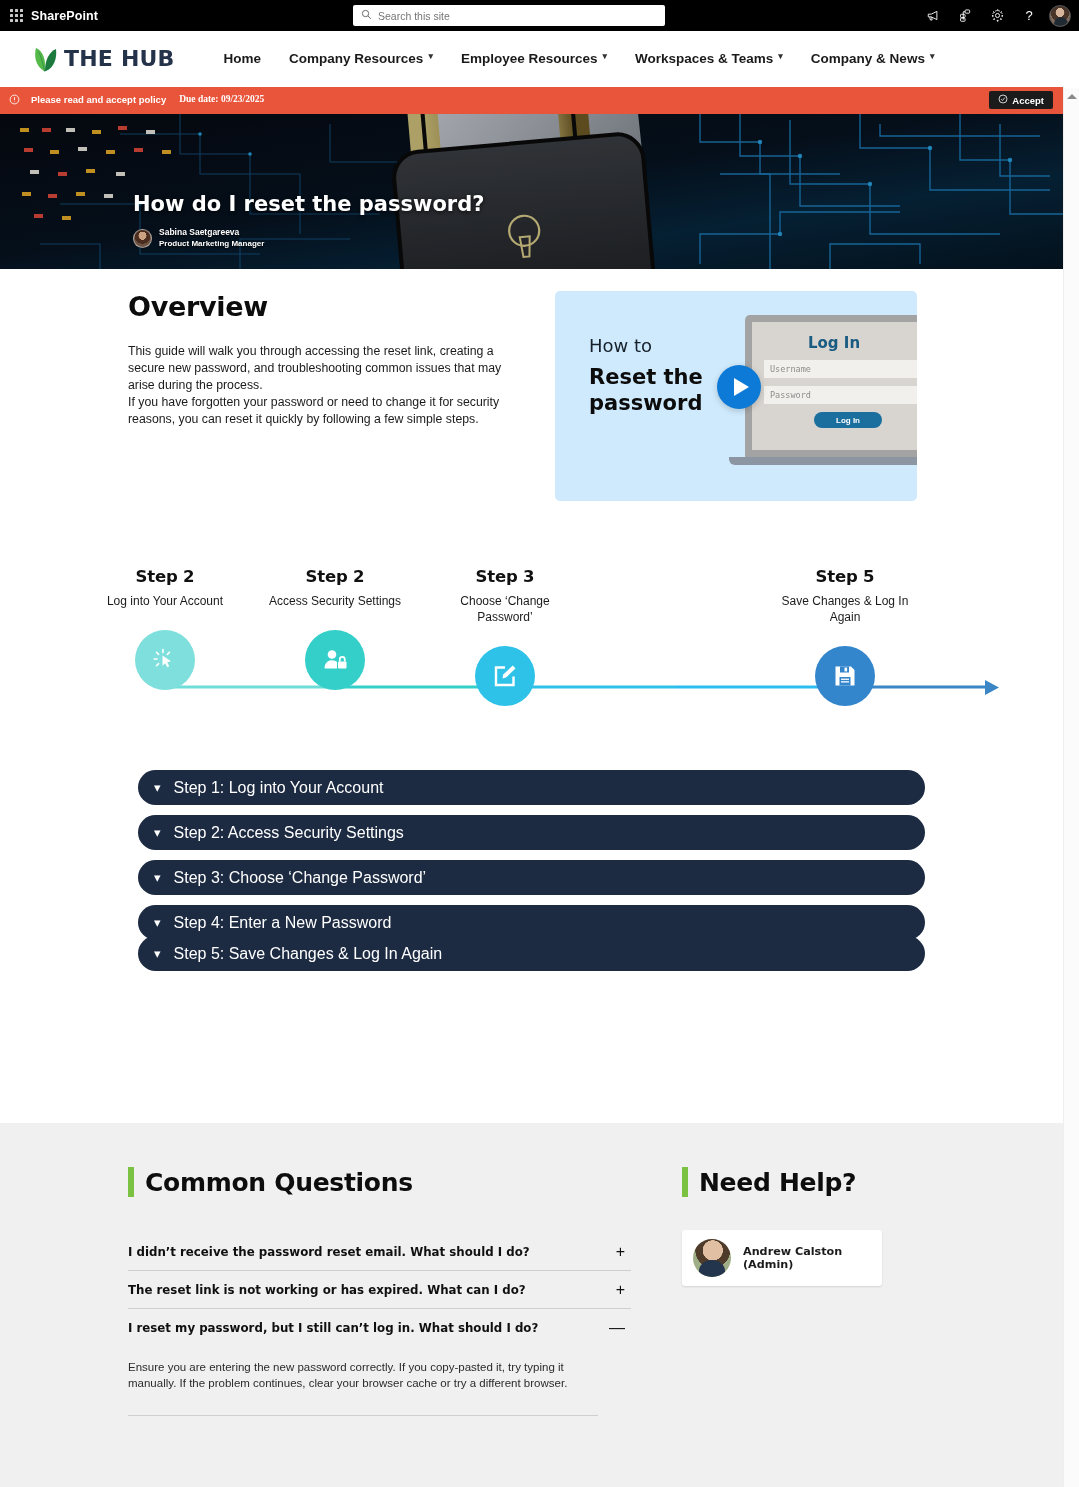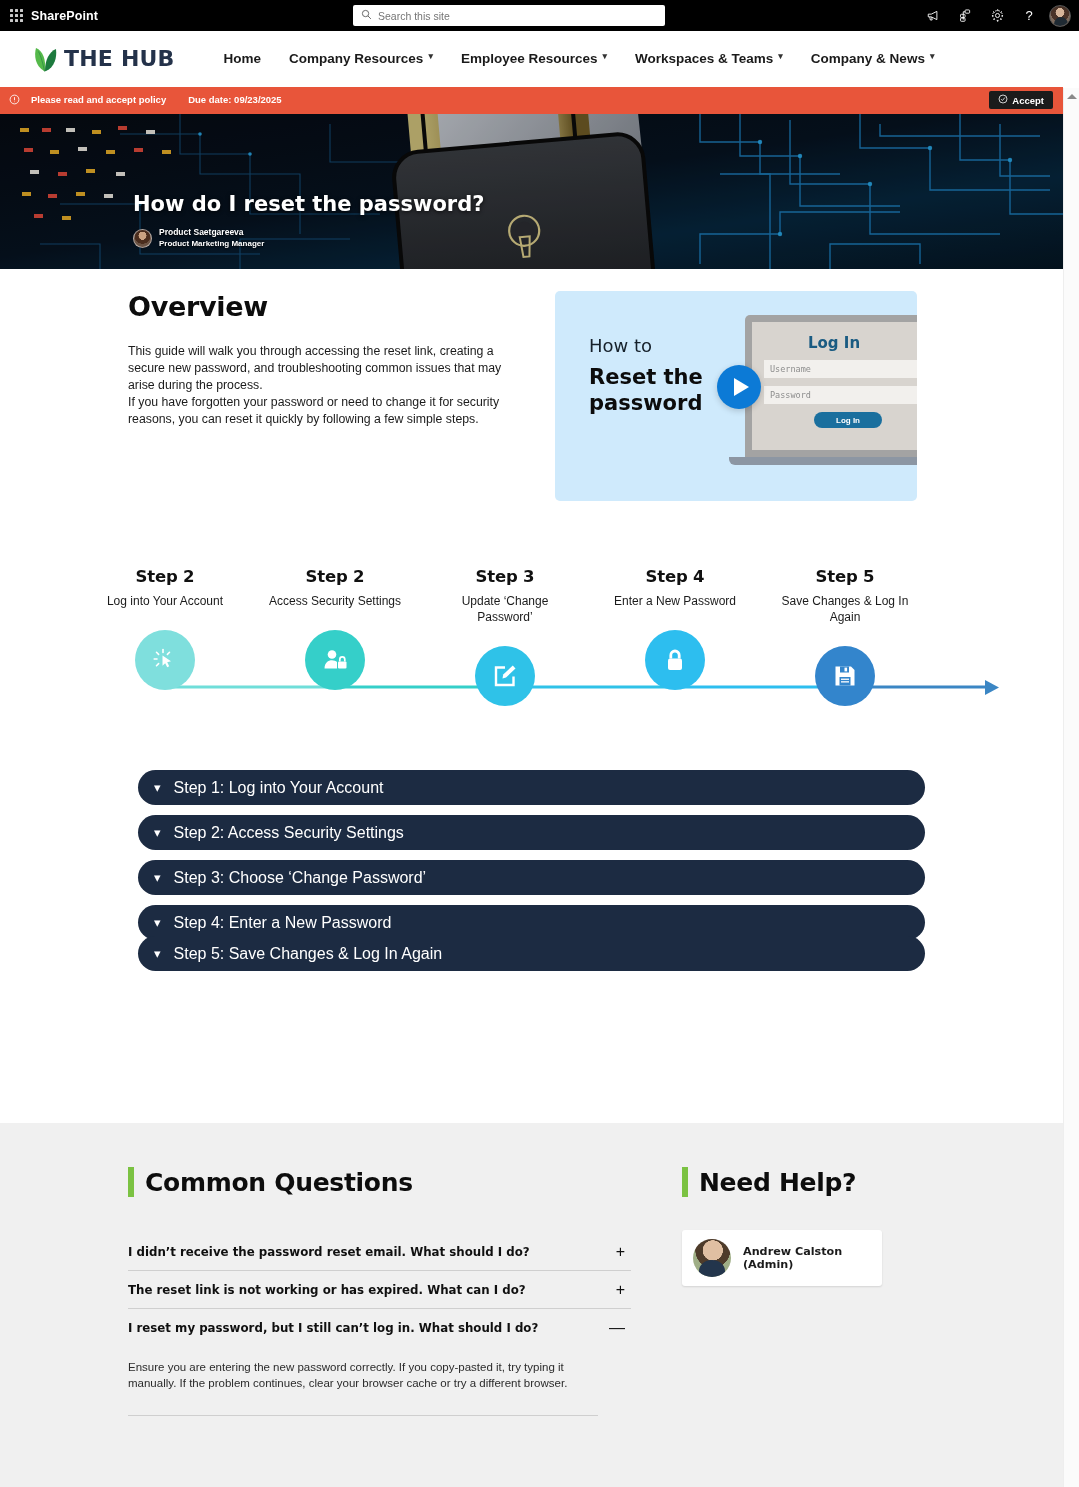--- a/index.html
+++ b/index.html
@@ -138,21 +138,21 @@
     width: 1063px;
   }
   .policy-text {
     color: #ffffff;
     font-size: 9.5px;
     font-weight: 600;
     display: flex;
     align-items: flex-start;
     gap: 11px;
   }
-  .policy-due { color: #fff; font-size: 9.5px; font-weight: 600; margin-left: 11px; }
+  .policy-due { color: #fff; font-size: 9.5px; font-weight: 600; margin-left: 2px; font-family: Liberation Serif, serif; }
   .accept-btn {
     position: absolute;
     right: 10px;
     top: 4px;
     height: 18px;
     background: #1b1b1b;
     color: #ffffff;
     font-size: 9.5px;
     font-weight: 600;
     display: flex;
@@ -653,21 +653,21 @@
             <path d="M-5 6 L5 6 L3 26 L-3 26 Z" fill="none" stroke="#d9cb8a" stroke-width="2"></path>
           </g>
         </g>
         <rect width="1063" height="155" fill="rgba(0,0,0,0.16)"></rect>
       </svg>
     </div>
     <div class="hero-title">How do I reset the password?</div>
     <div class="hero-byline">
       <div class="byline-av"></div>
       <div>
-        <div class="byline-name">Product Saetgareeva</div>
+        <div class="byline-name">Sabina Saetgareeva</div>
         <div class="byline-role">Product Marketing Manager</div>
       </div>
     </div>
   </div>
 
   <div class="main">
 
     <div class="overview-row">
       <div class="ov-left">
         <div class="ov-title">Overview</div>
@@ -735,39 +735,29 @@
             <circle cx="12" cy="9.5" r="4.3"></circle>
             <path d="M4.5 23.5 C4.5 17.8 8.2 15.2 12 15.2 C14 15.2 15.8 15.9 17 17 L17 23.5 Z"></path>
             <rect x="18" y="16.5" width="8.5" height="7" rx="1.1"></rect>
             <path d="M19.8 16.5 L19.8 14.4 a2.5 2.5 0 0 1 5 0 L24.8 16.5" fill="none" stroke="#fff" stroke-width="1.7"></path>
           </svg>
         </div>
       </div>
 
       <div class="tl-col" style="left:435px; top:0;">
         <div class="tl-h">Step 3</div>
-        <div class="tl-sub">Update ‘Change Password’</div>
+        <div class="tl-sub">Choose ‘Change Password’</div>
         <div class="tl-circle" style="background:#2fc2e8;">
           <svg width="28" height="28" viewBox="0 0 28 28" fill="none" stroke="#fff" stroke-width="2.4">
             <path d="M22.5 14.5 L22.5 23 L5 23 L5 5.5 L14 5.5"></path>
             <path d="M11.5 16.6 L12.2 12.6 L21.8 3.6 L24.5 6.4 L15 15.5 Z" fill="#fff" stroke="none"></path>
           </svg>
         </div>
       </div>
 
-      <div class="tl-col" style="left:605px; top:0;">
-        <div class="tl-h">Step 4</div>
-        <div class="tl-sub">Enter a New Password</div>
-        <div class="tl-circle" style="background:#2dbeef;">
-          <svg width="28" height="28" viewBox="0 0 28 28">
-            <rect x="7" y="12.5" width="14" height="11.5" rx="2" fill="#fff"></rect>
-            <path d="M9.8 12.5 L9.8 9.2 a4.2 4.2 0 0 1 8.4 0 L18.2 12.5" fill="none" stroke="#fff" stroke-width="2.8"></path>
-          </svg>
-        </div>
-      </div>
 
       <div class="tl-col" style="left:775px; top:0;">
         <div class="tl-h">Step 5</div>
         <div class="tl-sub">Save Changes &amp; Log In Again</div>
         <div class="tl-circle" style="background:#3385cc;">
           <svg width="26" height="26" viewBox="0 0 26 26" fill="#fff">
             <path d="M3.5 3.5 L19 3.5 L22.5 7 L22.5 22.5 L3.5 22.5 Z"></path>
             <rect x="8" y="3.5" width="9" height="6" fill="#3385cc"></rect>
             <rect x="12.5" y="4.6" width="2.6" height="3.8" fill="#fff"></rect>
             <rect x="7.5" y="14" width="11" height="8.5" fill="#3385cc"></rect>

